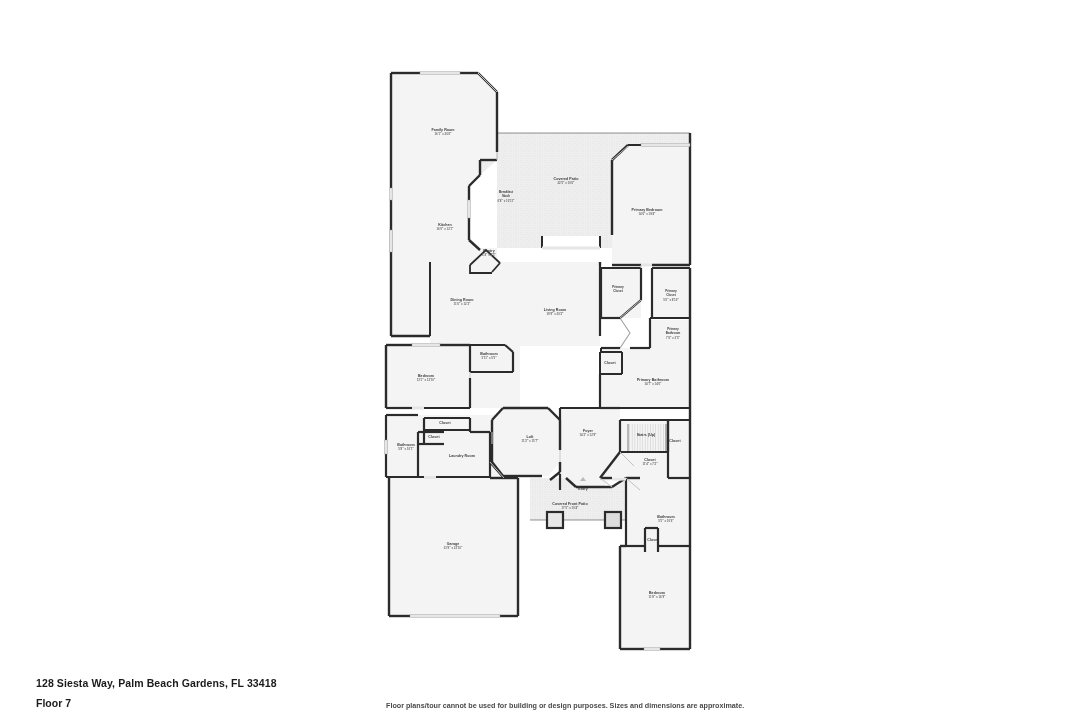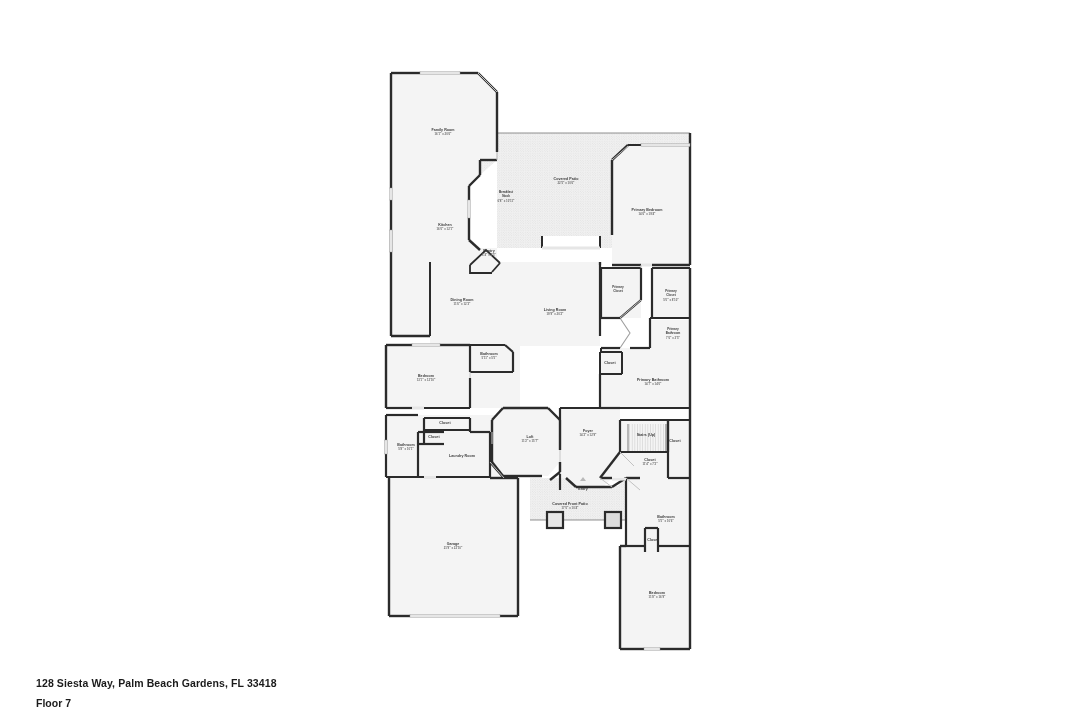--- a/index.html
+++ b/index.html
@@ -441,13 +441,14 @@
           <text class="rlabel" x="657" y="594">Bedroom</text>
           <text class="rdim" x="657" y="598.3">11'8" x 16'9"</text>
         </g>
       </g>
   </svg>
 </div>
 
 <div class="footer">
   <div class="addr">128 Siesta Way, Palm Beach Gardens, FL 33418</div>
   <div class="floorlabel">Floor 7</div>
+  <div class="disclaimer">Floor plans/tour cannot be used for building or design purposes. Sizes and dimensions are approximate.</div>
 </div>
 
 </body></html>

